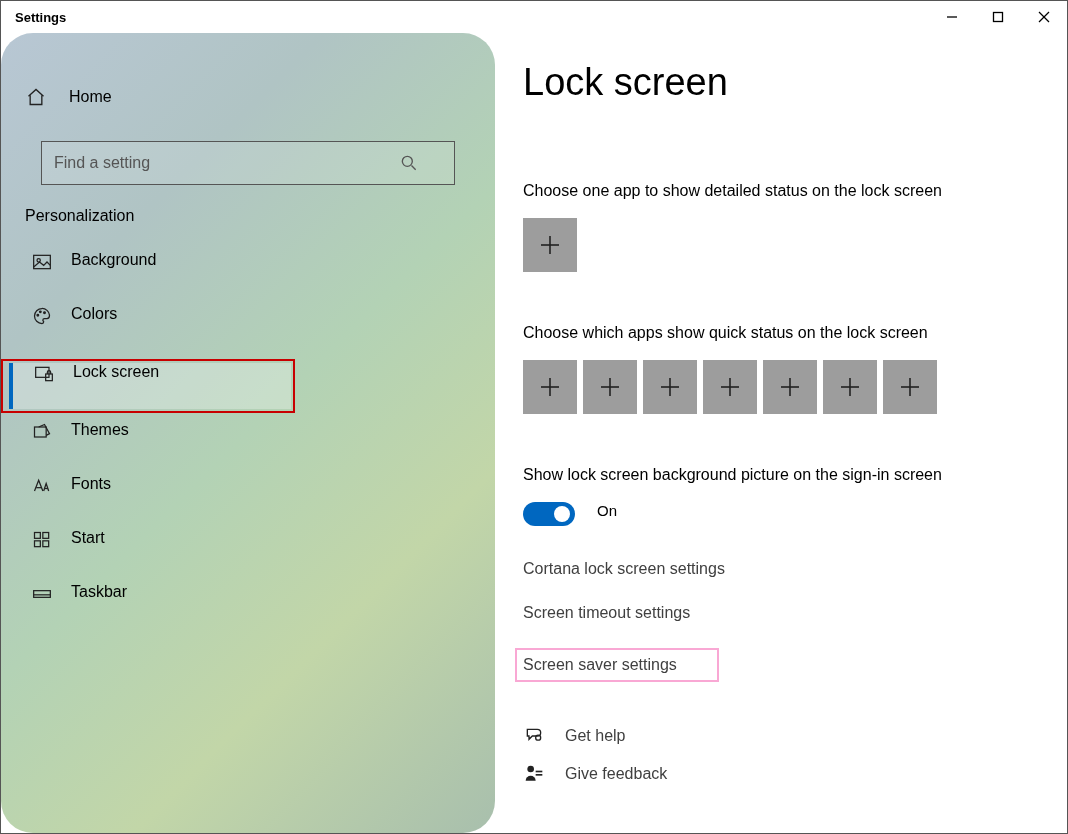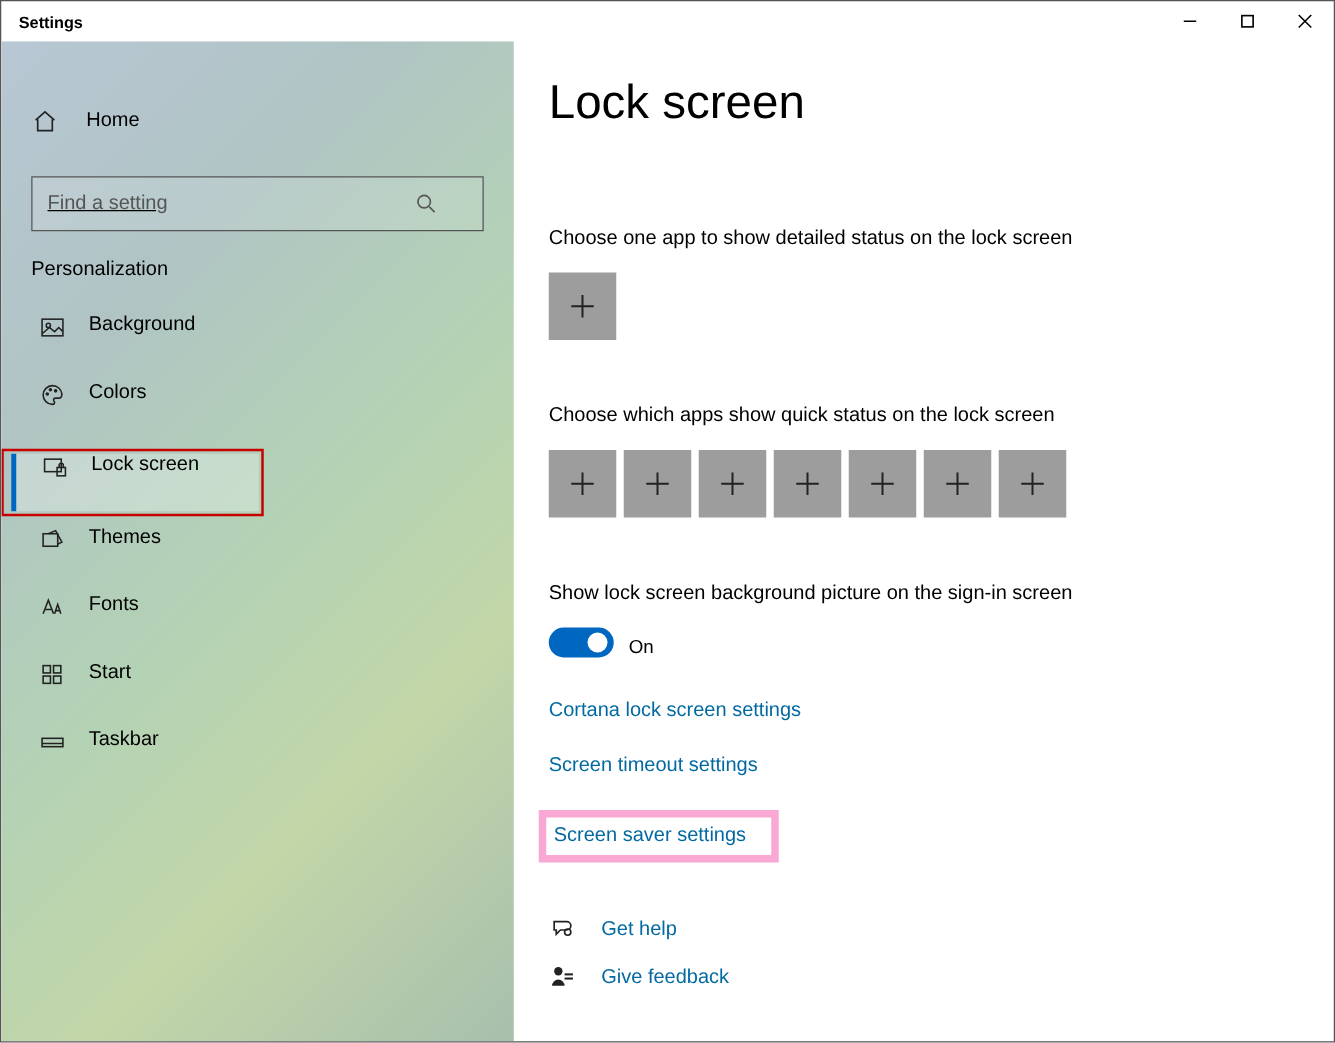--- a/index.html
+++ b/index.html
@@ -16,33 +16,34 @@
   .titlebar { height:32px; display:flex; align-items:center; justify-content:space-between; }
   .titlebar .title { padding-left:14px; font-size:13px; font-weight:700; }
   .winbtns { display:flex; }
   .winbtn { width:46px; height:32px; display:flex; align-items:center; justify-content:center; }
   .winbtn svg { width:12px; height:12px; }
 
   .body { flex:1; display:flex; overflow:hidden; }
 
   
   .sidebar {
-    width:410px; box-sizing:border-box;
+    width:494px; box-sizing:border-box;
     background:linear-gradient(135deg,#b8c7d4 0%,#b0c4c4 25%,#b3d2b5 50%,#c2d6a8 72%,#a8bfad 100%);
     display:flex; flex-direction:column; padding-top:38px;
     overflow:hidden;
+    border-radius:32px;
   }
   .sb-entry {
     height:52px; display:flex; align-items:center;
     padding-left:24px; font-size:16px; cursor:pointer;
   }
   .sb-icon { width:22px; height:22px; margin-right:22px; display:flex; align-items:center; justify-content:center; }
   .sb-icon svg { width:20px; height:20px; }
 
-  .search-wrap { padding:0 24px; margin:18px 0 22px;text-decoration:underline; }
+  .search-wrap { padding:0 24px; margin:18px 16px 22px; }
   .search-box {
     border:1px solid #555; height:42px; display:flex; align-items:center;
     padding:0 12px; background:rgba(255,255,255,0.12);
   }
   .search-box .ph { color:#555; font-size:16px; }
   .search-icon { margin-left:auto; }
 
   .sb-section { padding:0 24px; font-weight:400; font-size:16px; margin-bottom:26px; }
 
   .sb-list { display:flex; flex-direction:column; gap:8px; }
@@ -66,33 +67,33 @@
   .setting-label { font-size:16px; margin-bottom:18px; }
   .add-tile {
     width:54px; height:54px; background:#9d9d9d;
     display:flex; align-items:center; justify-content:center; cursor:pointer;
   }
   .tile-row { display:flex; gap:6px; }
 
   .block { margin-bottom:52px; }
   .block.small { margin-bottom:16px; }
 
-  .toggle-row { display:flex; align-items:flex-end; gap:12px; margin-bottom:34px; }
+  .toggle-row { display:flex; align-items:flex-start; gap:22px; margin-bottom:34px; }
   .toggle {
     width:52px; height:24px; border-radius:12px; background:#0067c0;
     position:relative; cursor:pointer;
   }
   .toggle .knob {
     width:16px; height:16px; border-radius:50%; background:#fff;
     position:absolute; top:4px; right:5px;
   }
 
   .link-list { display:flex; flex-direction:column; gap:26px; align-items:flex-start; margin-bottom:44px; }
-  .link { color:#0369a1; font-size:16px; cursor:pointer; }
-  .link-box { border:6px solid #f9a8d4; padding:6px 20px 6px 6px; margin-left:-8px; }
+  .link { color:#404040; font-size:16px; cursor:pointer; }
+  .link-box { border:2px solid #f9a8d4; padding:6px 40px 6px 6px; margin-left:-8px; }
 
   .help-row { display:flex; align-items:center; gap:20px; margin-bottom:18px; cursor:pointer; }
   .help-row .link { font-size:16px; }
   .help-icon { width:22px; display:flex; justify-content:center; }
 </style>
 </head>
 <body>
 
 <div class="titlebar">
   <div class="title">Settings</div>

